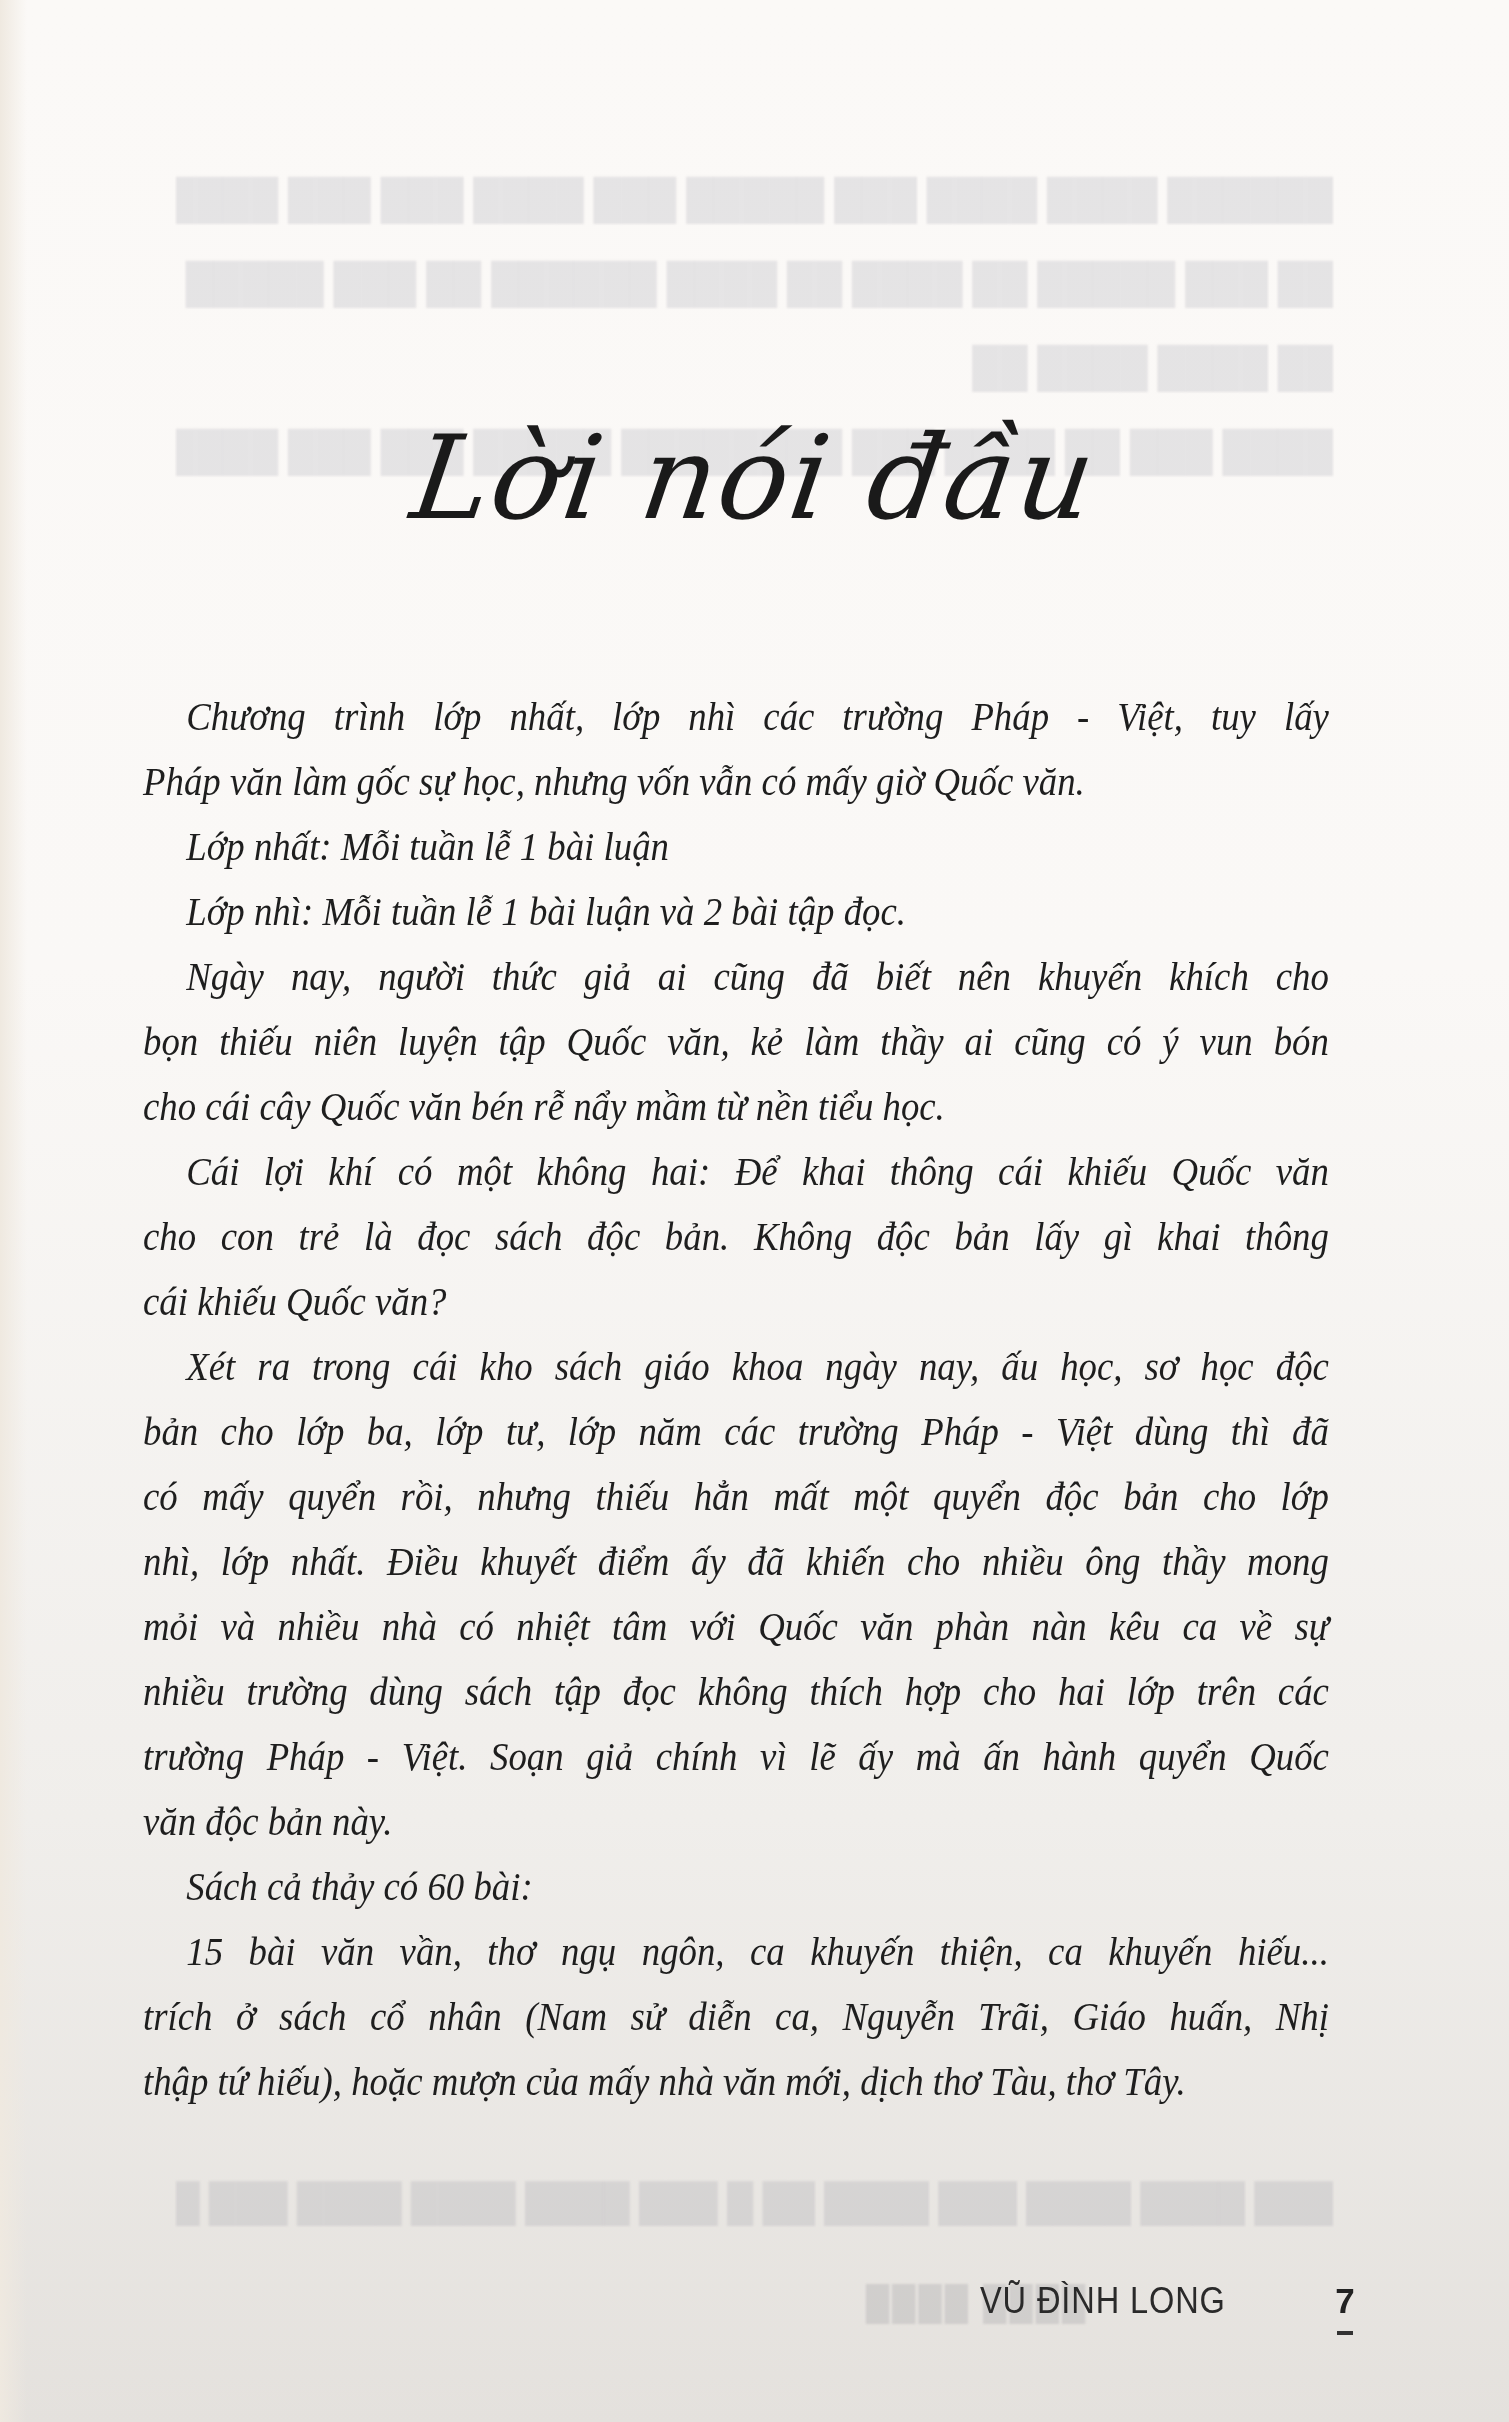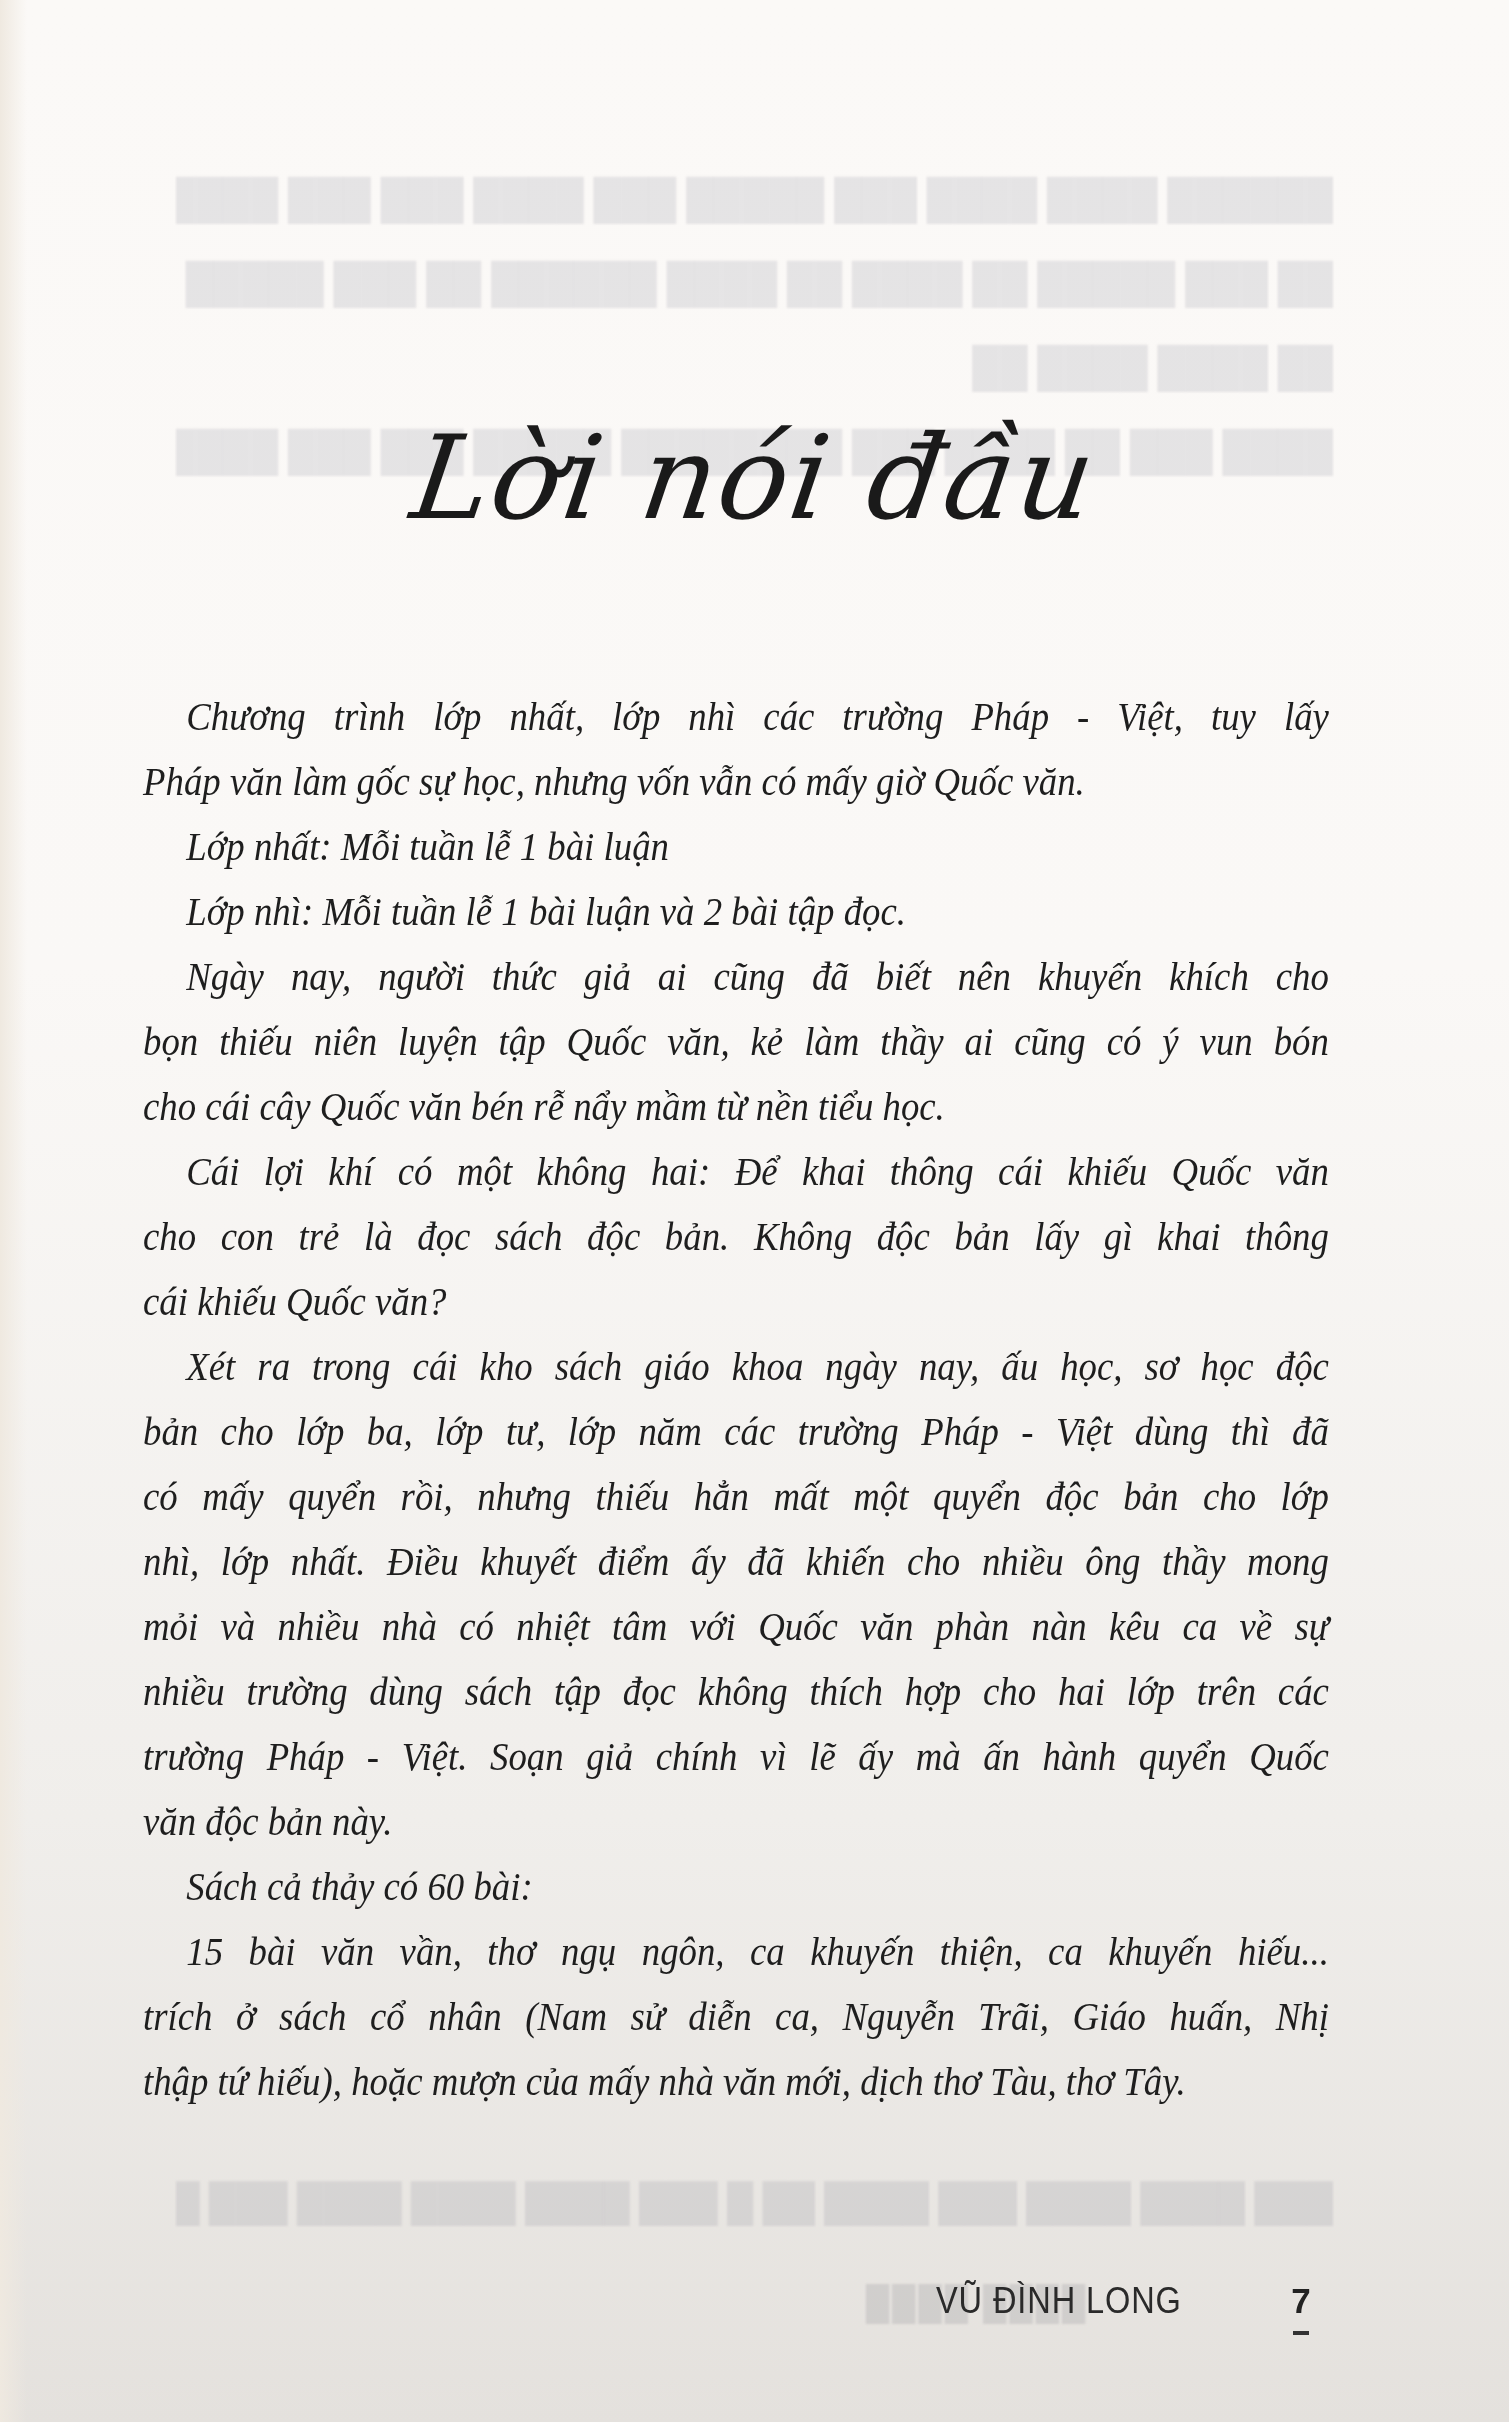--- a/index.html
+++ b/index.html
@@ -89,21 +89,21 @@
       text-align-last: left;
     }
     .body-text .indent {
       padding-left: 47px;
       width: 1242px;
     }
 
     .footer {
       position: absolute;
       top: 2280px;
-      left: 936px;
+      left: 980px;
       display: flex;
       align-items: baseline;
       gap: 76px;
     }
     .footer-author {
       font-family: "Liberation Sans", "DejaVu Sans", sans-serif;
       font-size: 37px;
       letter-spacing: 1px;
       color: #2a2a2a;
       transform: scaleX(0.88);

